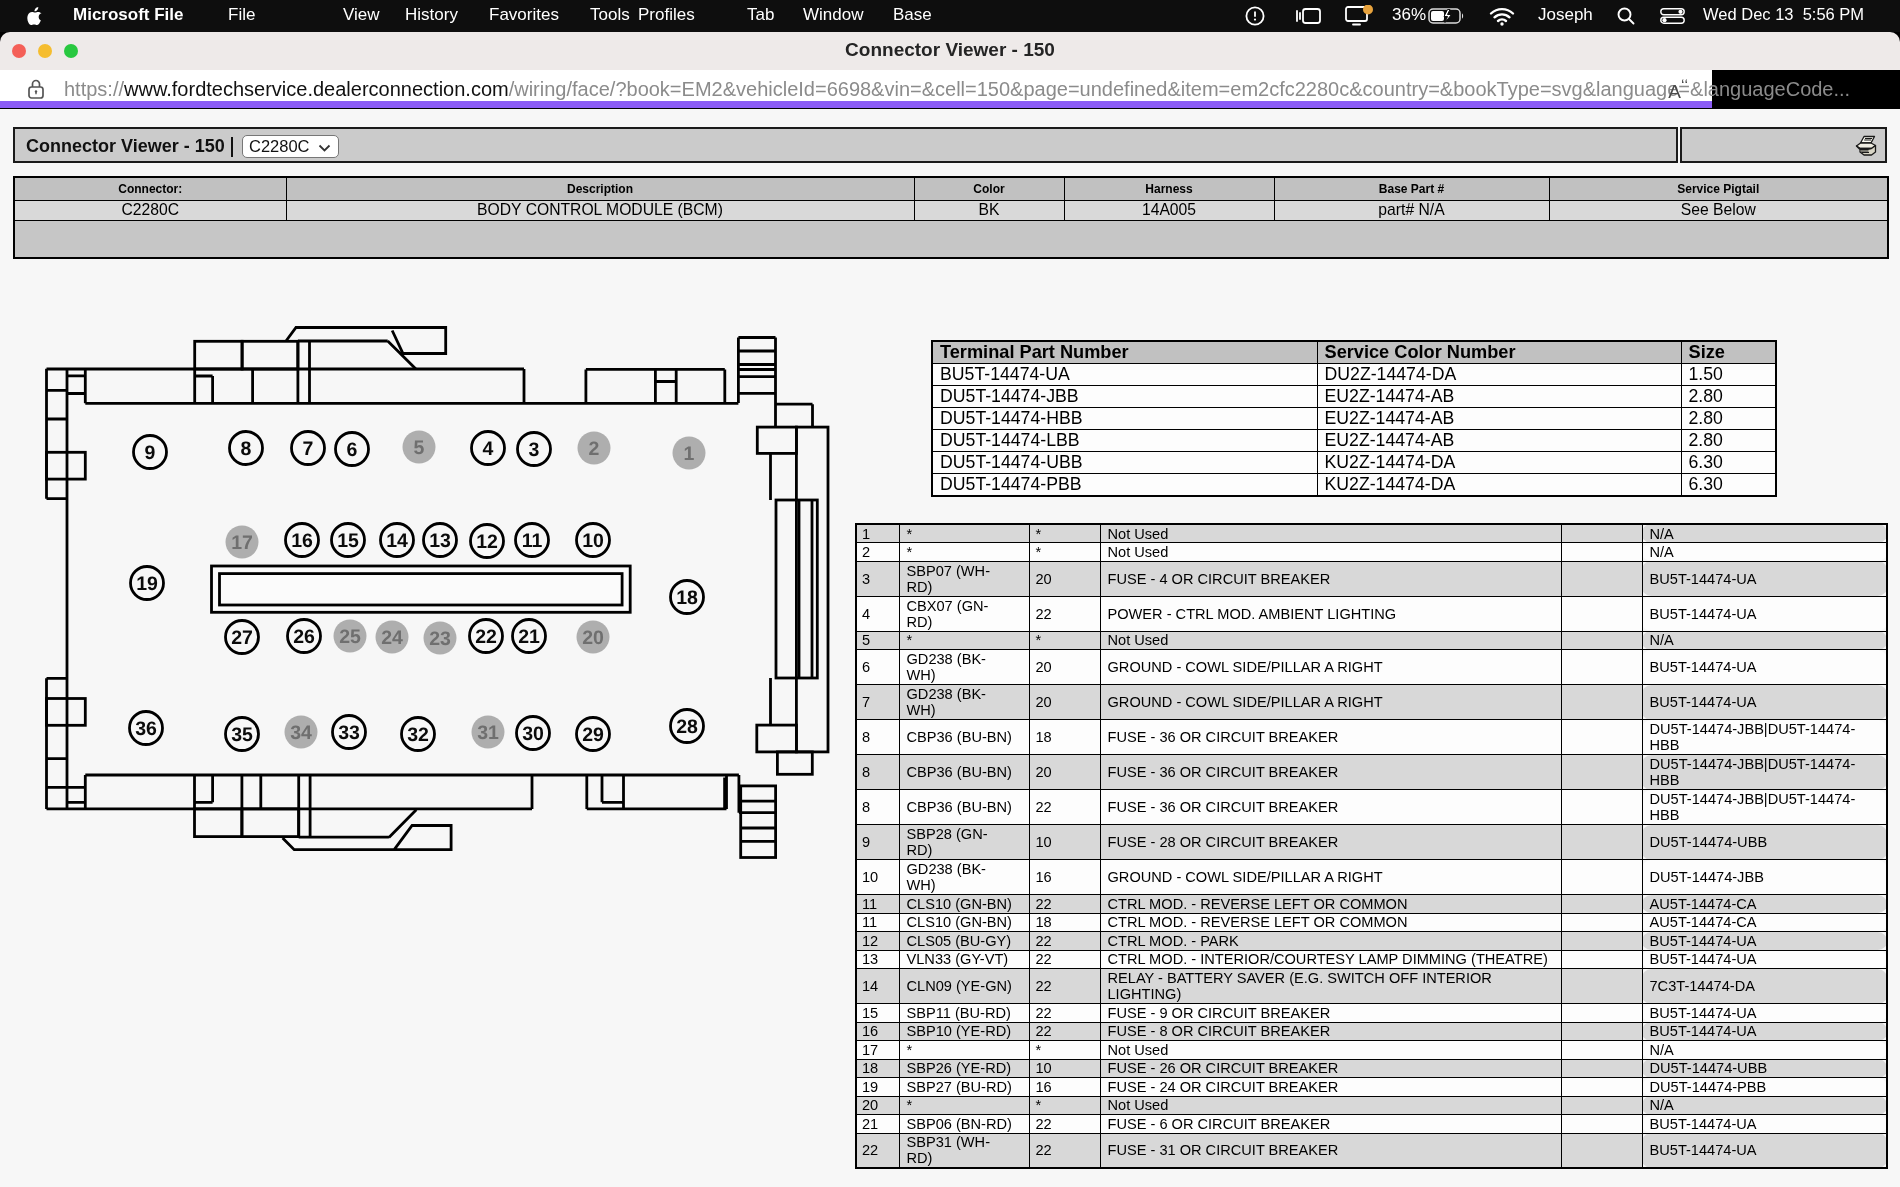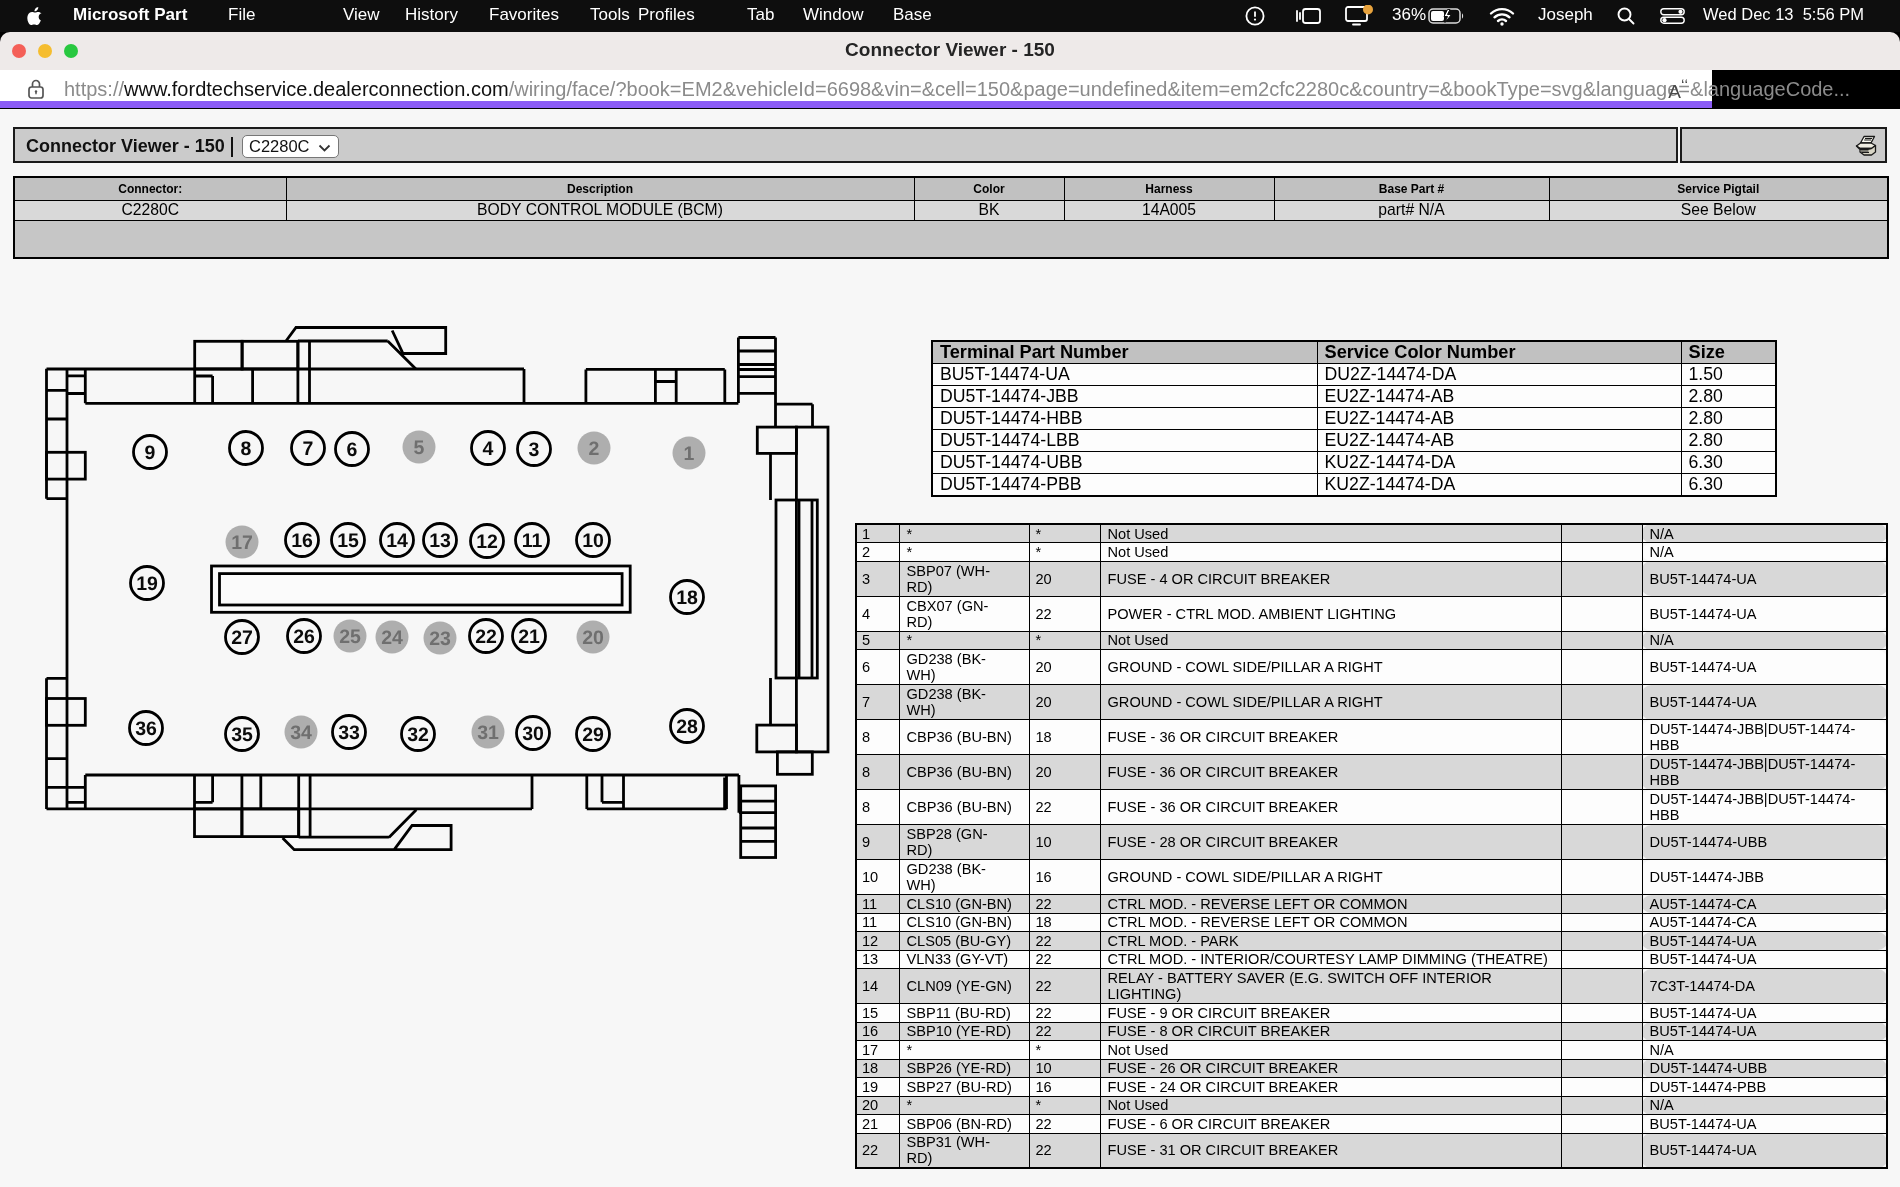--- a/index.html
+++ b/index.html
@@ -63,21 +63,21 @@
 #pt tr.d { height:35px; }
 svg text { text-rendering: geometricPrecision; }
 </style>
 </head>
 <body>
 
 <div class="abs" id="menubar">
   <svg style="position:absolute;left:27px;top:7px;" width="16" height="19" viewBox="0 0 16 19">
       <path fill="#fff" d="M11.3 0c.1 1.1-.3 2.1-1 2.9-.7.8-1.8 1.4-2.8 1.3-.1-1 .4-2.1 1-2.8C9.2.6 10.4.1 11.3 0zM14.6 6.6c-.9-1.1-2.1-1.7-3.3-1.7-1.5 0-2.2.7-3.2.7-1.1 0-1.9-.7-3.2-.7-1.3 0-2.6.8-3.5 2C-.2 9.3.1 13 1.4 15.5c.6 1.2 1.5 2.6 2.7 2.6 1.1 0 1.5-.7 3-.7s1.8.7 3 .7c1.2 0 2-1.3 2.7-2.5.5-.9.7-1.4 1-2.4-2.6-1-3-4.7-.2-6.6z"></path>
     </svg>
-  <span class="b" style="left:73px;">Microsoft Part</span>
+  <span class="b" style="left:73px;">Microsoft File</span>
   <span style="left:228px;">File</span>
   <span style="left:300px;margin-top:44px;">Edit</span>
   <span style="left:343px;">View</span>
   <span style="left:405px;">History</span>
   <span style="left:489px;">Favorites</span>
   <span style="left:590px;">Tools</span>
   <span style="left:638px;">Profiles</span>
   <span style="left:747px;">Tab</span>
   <span style="left:803px;">Window</span>
   <span style="left:893px;">Base</span>

